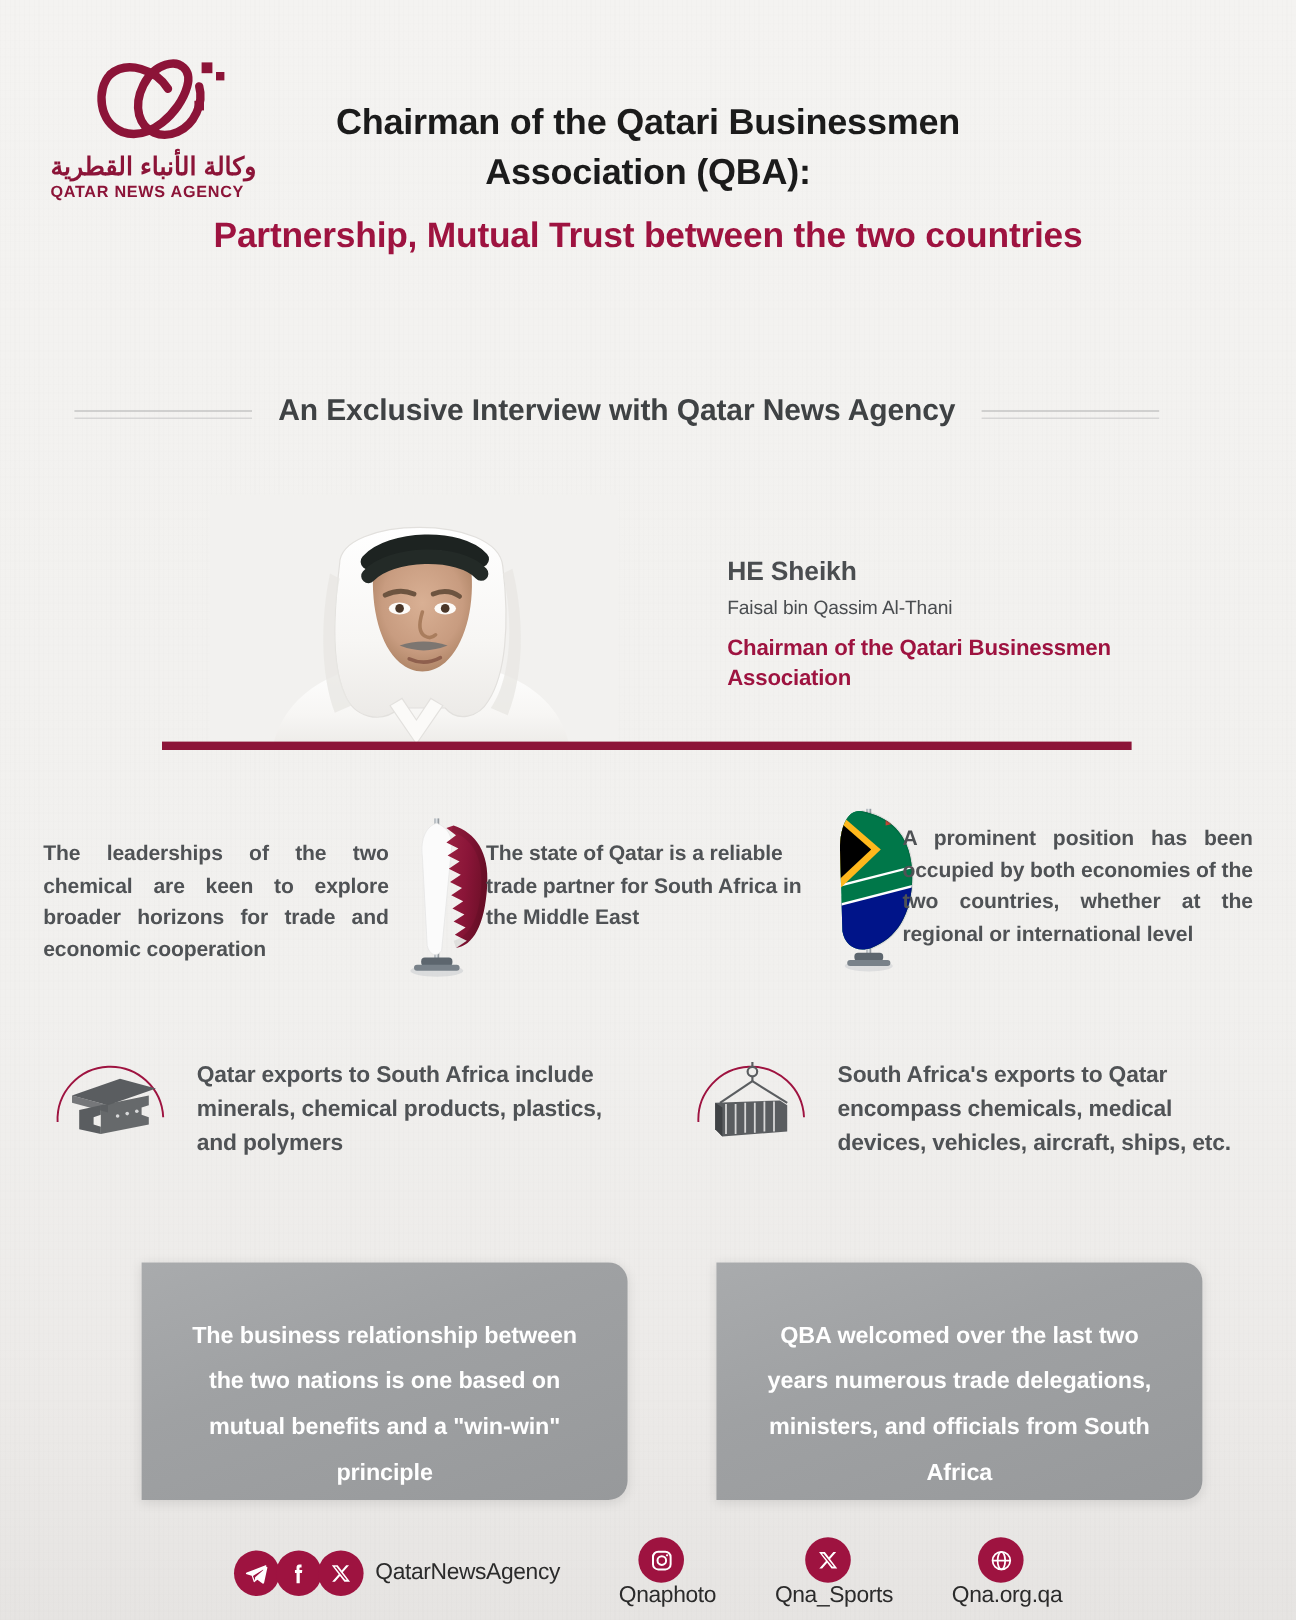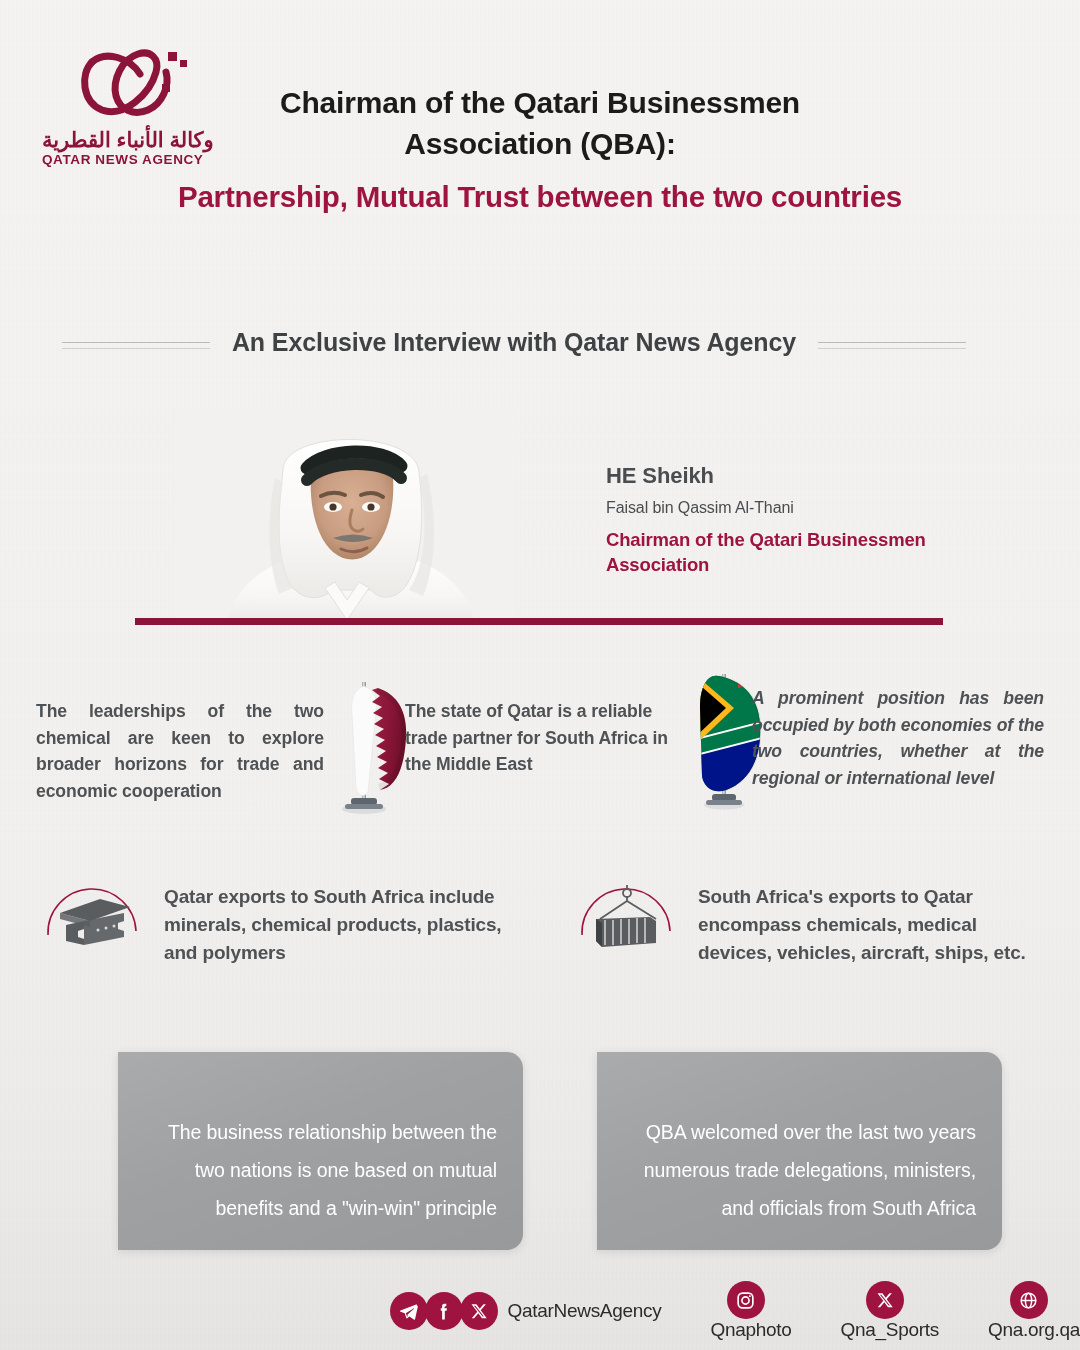--- a/index.html
+++ b/index.html
@@ -179,21 +179,21 @@
     font-size: 17.6px;
     font-weight: 700;
     color: #4f5255;
     line-height: 1.52;
     letter-spacing: -.1px;
   }
   .fcol.c1 { left: 36px; top: 10px; width: 288px; }
   .fcol.c1 p { text-align: justify; }
   .fcol.c2 { left: 405px; top: 10px; width: 268px; }
   .fcol.c3 { left: 752px; top: -3px; width: 292px; }
-  .fcol.c3 p { text-align: justify; font-style: italic; }
+  .fcol.c3 p { text-align: justify; }
 
   .flag { position: absolute; width: 96px; height: 145px; }
   .flag.qa { left: 318px; top: -12px; }
   .flag.za { left: 678px; top: -20px; }
   .flag svg { width: 100%; height: 100%; display: block; }
 
   
   .icon-row { position: absolute; left: 0; top: 865px; width: 1080px; height: 140px; }
   .icard { position: absolute; display: flex; gap: 16px; align-items: flex-start; }
   .icard.a { left: 38px; top: 8px; width: 500px; }
@@ -222,37 +222,37 @@
     display: flex;
     align-items: center;
     justify-content: center;
     padding: 0 26px;
   }
   .qbox.left { left: 118px; }
   .qbox.right { left: 597px; }
   .qbox p {
     color: #ffffff;
     font-size: 19.5px;
-    font-weight: 400;
+    font-weight: 700;
     line-height: 1.96;
-    text-align: right;
+    text-align: center;
     letter-spacing: -.1px;
     margin-top: 38px;
   }
 
   
   .footer {
     position: absolute;
     left: 0;
     top: 1272px;
     width: 1080px;
     height: 78px;
     display: flex;
     align-items: center;
-    justify-content: flex-end;
+    justify-content: center;
     gap: 17px;
   }
   .sgroup { display: flex; align-items: center; }
   .sgroup + .sgroup { margin-left: 22px; flex-direction: column; }
   .sicon {
     width: 38px; height: 38px;
     border-radius: 50%;
     background: #9E1340;
     display: flex; align-items: center; justify-content: center;
     flex: 0 0 38px;

